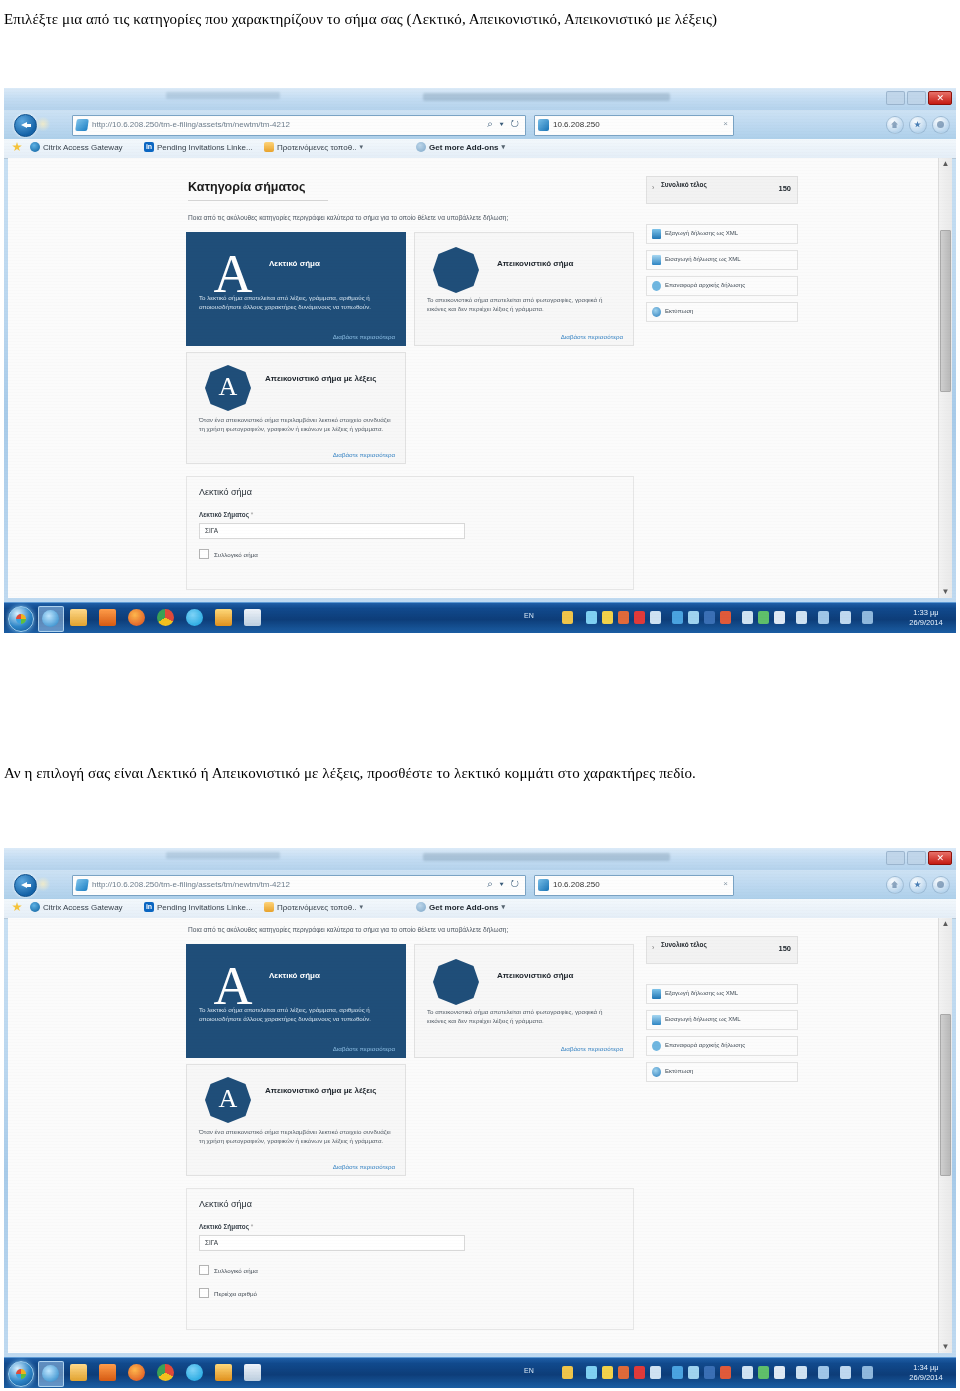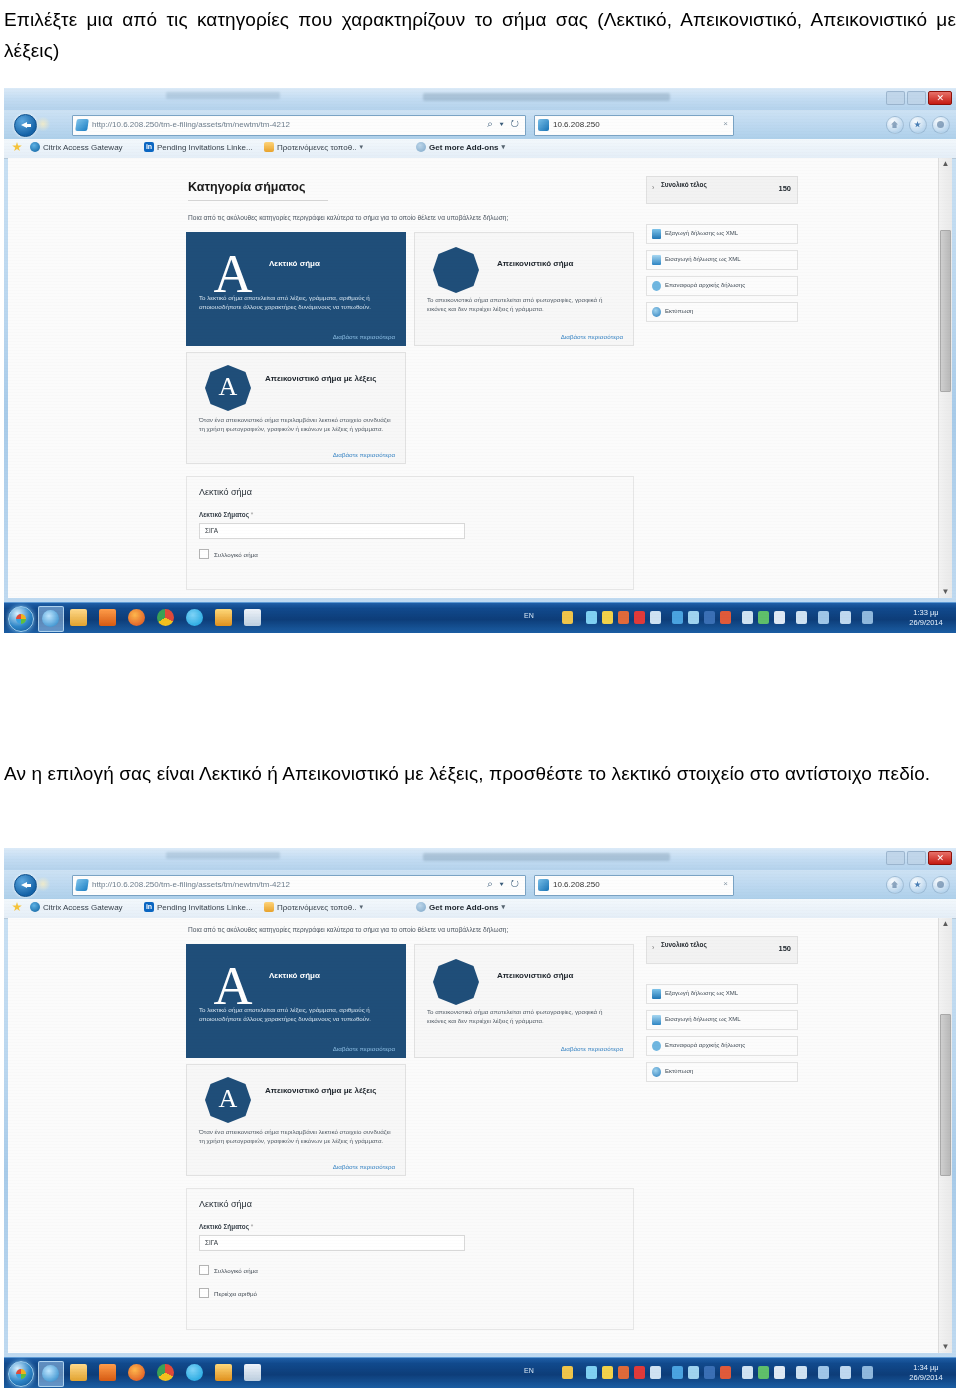--- a/index.html
+++ b/index.html
@@ -1,22 +1,22 @@
 <!DOCTYPE html>
 <html><head>
 <meta charset="utf-8">
 <style>
   html,body{margin:0;padding:0;background:#ffffff;}
   body{width:960px;height:1391px;position:relative;font-family:"Liberation Serif",serif;overflow:hidden;}
 
   
   .doc-para{
     position:absolute;
-    font-family:Liberation Sans, sans-serif;
-    font-size:19px;
+    font-family:Liberation Serif, serif;
+    font-size:15px;
     line-height:31px;
     color:#000;
     text-align:justify;
     letter-spacing:.1px;
   }
   #para-top{left:4px;top:4px;width:952px;}
   #para-mid{left:4px;top:758px;width:950px;}
 
   
   .shot{
@@ -514,21 +514,21 @@
       <div class="clock">
         <div>1:33 μμ</div>
         <div>26/9/2014</div>
       </div>
     </div>
 
   </div>
   <div class="noise"></div>
 </div>
 
-<div class="doc-para" id="para-mid">Αν η επιλογή σας είναι Λεκτικό ή Απεικονιστικό με λέξεις, προσθέστε το λεκτικό στοιχείο στο αντίστοιχο πεδίο.</div>
+<div class="doc-para" id="para-mid">Αν η επιλογή σας είναι Λεκτικό ή Απεικονιστικό με λέξεις, προσθέστε το λεκτικό κομμάτι στο χαρακτήρες πεδίο.</div>
 
 <div class="shot" id="shot2" style="left:4px;top:848px;width:952px;height:540px;">
   <div class="win">
 
     <div class="titlebar">
       <div class="title-ghost2"></div>
       <div class="title-ghost"></div>
       <div class="wincontrols">
         <div class="wc"></div>
         <div class="wc"></div>

